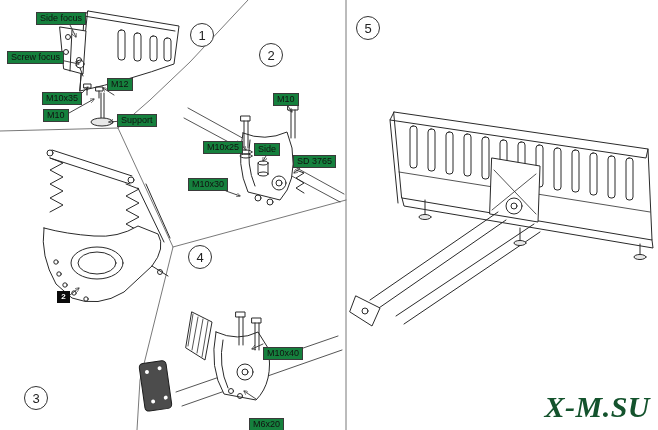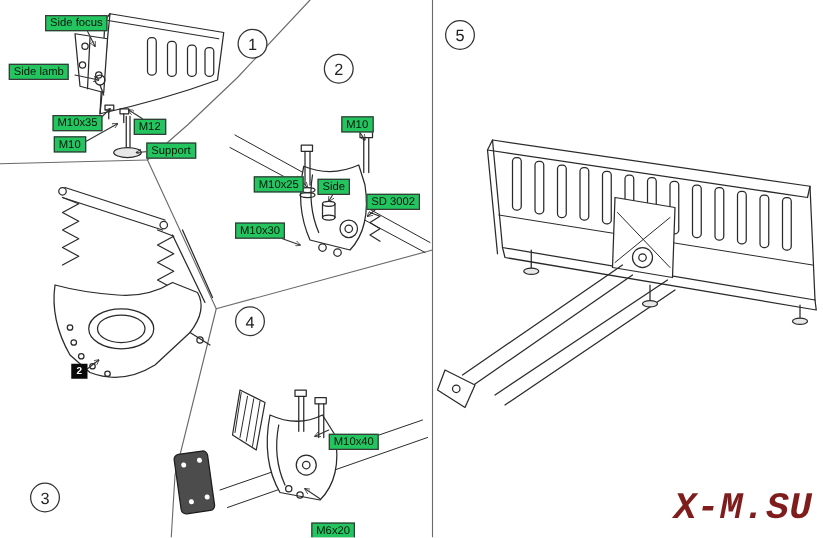--- a/index.html
+++ b/index.html
@@ -12,34 +12,34 @@
   }
   .linework .fillwhite { fill:#fff; }
   .linework .fillgray  { fill:#e8e8e8; }
   .linework .darkplate { fill:#4c4c4c; stroke:#1c1c1c; }
   .linework .hole      { fill:#fff; stroke:none; }
   .linework .divider   { stroke:#6a6a6a; stroke-width:0.9; }
   .linework .leader    { stroke:#333; stroke-width:0.9; }
   .linework .thin      { stroke-width:0.8; }
   .callout {
     position:absolute; font-size:9px; line-height:11px; padding:0 3px;
-    border:1px solid #3a3a3a; background:#22c55e; color:#111; white-space:nowrap; z-index:3;
+    border:1px solid #3a3a3a; background:#15803d; color:#111; white-space:nowrap; z-index:3;
   }
   .num-circle {
     position:absolute; width:24px; height:24px; border:1.3px solid #333; border-radius:50%;
     background:#fff; display:flex; align-items:center; justify-content:center;
     font-size:13px; color:#222; z-index:3;
   }
   .black-marker {
     position:absolute; width:13px; height:12px; background:#0a0a0a; color:#fff;
     font-size:8px; font-weight:bold; text-align:center; line-height:12px; z-index:3;
   }
   .watermark {
-    position:absolute; right:8px; bottom:6px; font-family:Liberation Mono, monospace;
-    font-style:italic; font-weight:bold; font-size:30px; color:#7f1d1d; z-index:4;
+    position:absolute; right:8px; bottom:6px; font-family:Liberation Serif, serif;
+    font-style:italic; font-weight:bold; font-size:30px; color:#14532d; z-index:4;
     letter-spacing:0.5px;
   }
 </style>
 </head>
 <body>
 
 <div class="stage">
 
   <svg class="linework" width="658" height="430" viewBox="0 0 658 430">
     <defs>
@@ -196,30 +196,30 @@
     </g>
   </svg>
 
   <div class="num-circle" style="left:190px;top:23px">1</div>
   <div class="num-circle" style="left:259px;top:43px">2</div>
   <div class="num-circle" style="left:24px;top:386px">3</div>
   <div class="num-circle" style="left:188px;top:245px">4</div>
   <div class="num-circle" style="left:356px;top:16px">5</div>
 
   <div class="callout" style="left:36px;top:12px">Side focus</div>
-  <div class="callout" style="left:7px;top:51px">Side lamb</div>
+  <div class="callout" style="left:7px;top:51px">Screw focus</div>
   <div class="callout" style="left:42px;top:92px">M10x35</div>
-  <div class="callout" style="left:107px;top:95px">M12</div>
+  <div class="callout" style="left:107px;top:78px">M12</div>
   <div class="callout" style="left:43px;top:109px">M10</div>
   <div class="callout" style="left:117px;top:114px">Support</div>
 
   <div class="callout" style="left:273px;top:93px">M10</div>
   <div class="callout" style="left:203px;top:141px">M10x25</div>
   <div class="callout" style="left:254px;top:143px">Side</div>
-  <div class="callout" style="left:293px;top:155px">SD 3002</div>
+  <div class="callout" style="left:293px;top:155px">SD 3765</div>
   <div class="callout" style="left:188px;top:178px">M10x30</div>
 
   <div class="black-marker" style="left:57px;top:291px">2</div>
 
   <div class="callout" style="left:263px;top:347px">M10x40</div>
   <div class="callout" style="left:249px;top:418px">M6x20</div>
 
   <div class="watermark">X-M.SU</div>
 </div>
 

